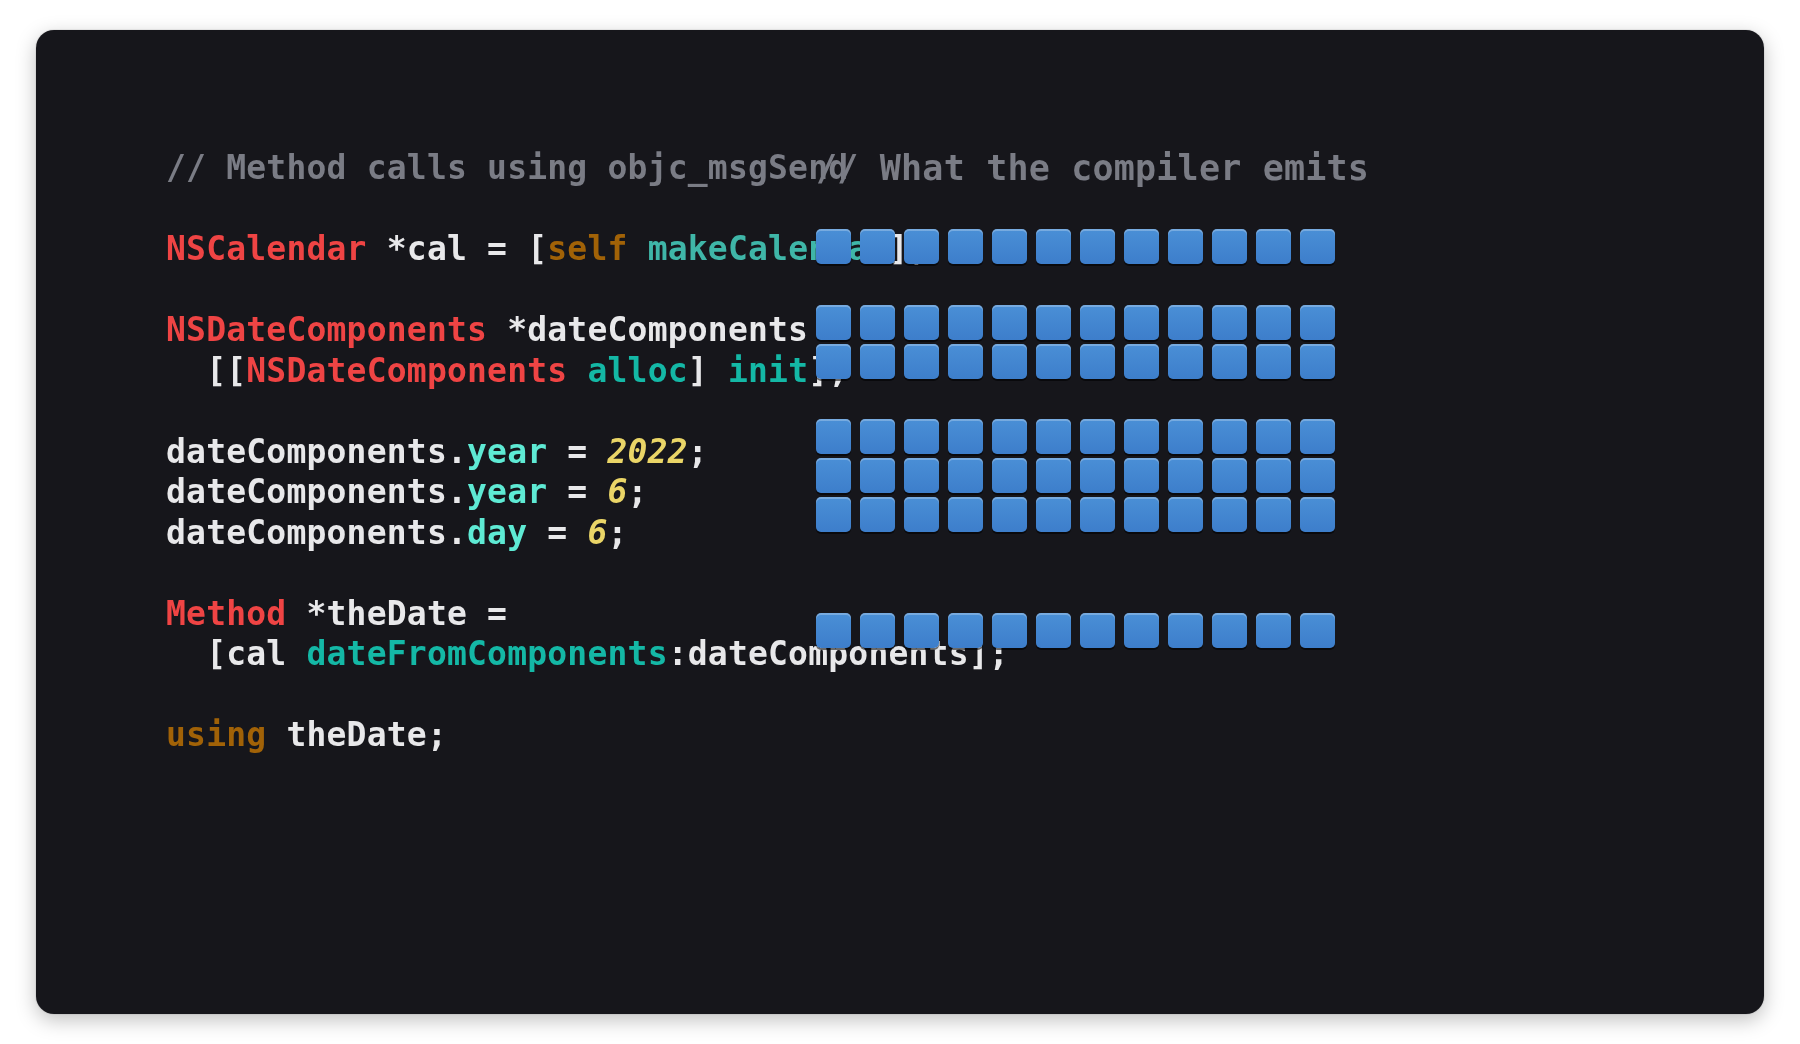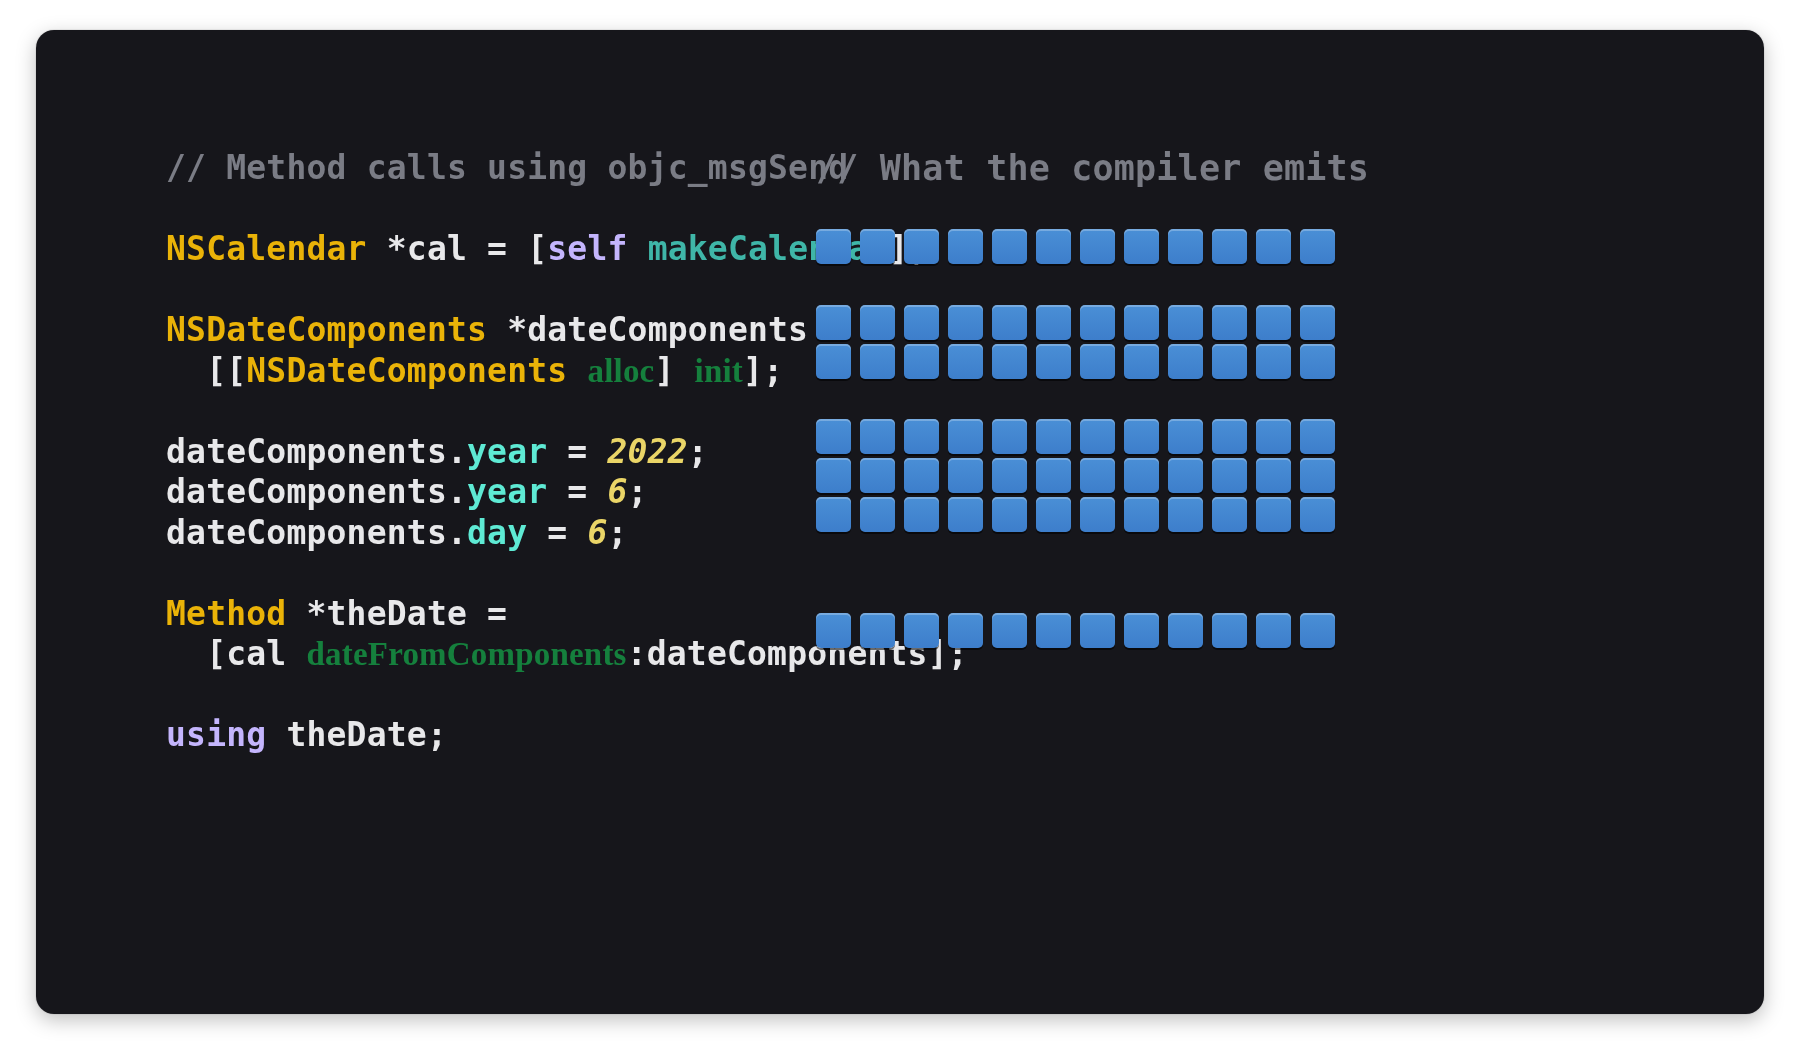--- a/index.html
+++ b/index.html
@@ -42,24 +42,24 @@
     margin: 0;
     font-family: "SF Mono", ui-monospace, Menlo, Consolas, monospace;
     font-size: 33px;
     line-height: 40.5px;
     font-weight: 600;
     white-space: pre;
     color: #e8e8ea;
     letter-spacing: 0.2px;
   }
   .tok-comment { color: #7a7c85; margin-top: 20px; }
-  .tok-type    { color: #eab308; }
-  .tok-keyword { color: #c4b5fd; }
+  .tok-type    { color: #ef4444; }
+  .tok-keyword { color: #a16207; }
   .tok-method   { color: #3fb6a8; } 
-  .tok-method2  { color: #15803d; font-family: Liberation Serif, serif; } 
+  .tok-method2  { color: #14b8a6; } 
   .tok-number  { color: #ead567; font-style: italic; }
   .tok-prop    { color: #5eead4; }
 
   .right-comment {
     font-family: "SF Mono", ui-monospace, Menlo, Consolas, monospace;
     font-size: 35px;
     line-height: 40.5px;
     font-weight: 600;
     color: #7a7c85;
     margin: 0;

